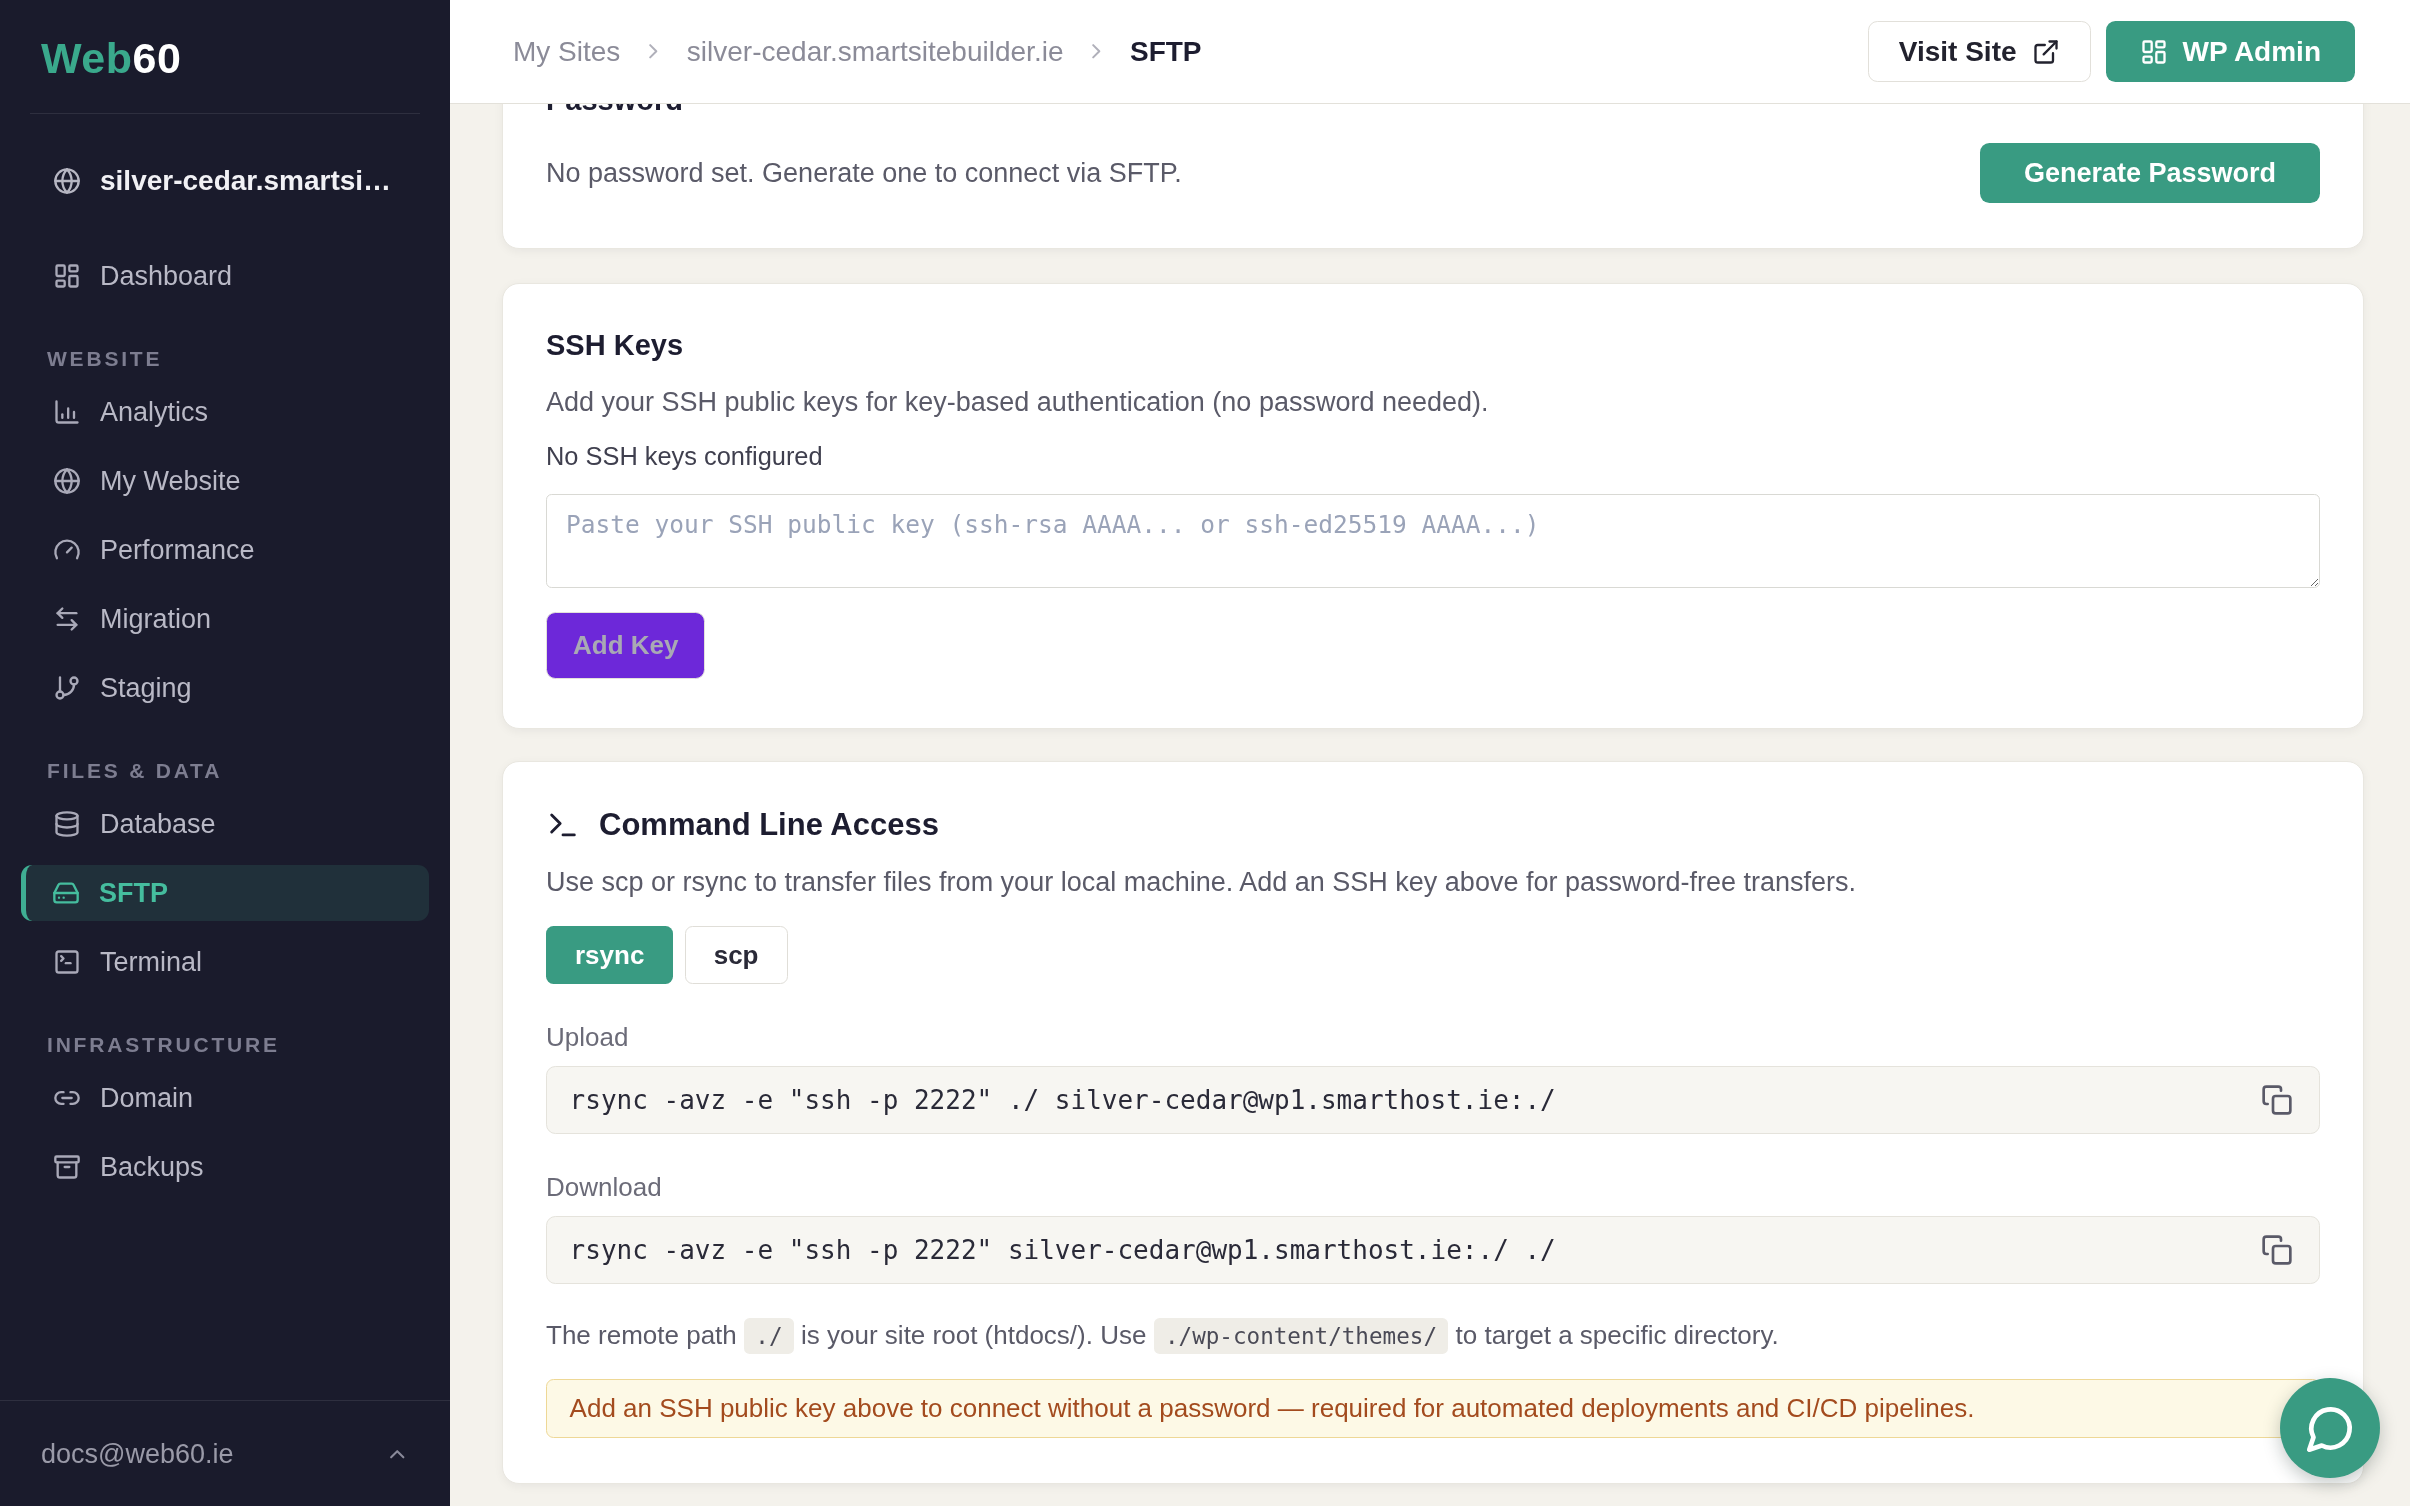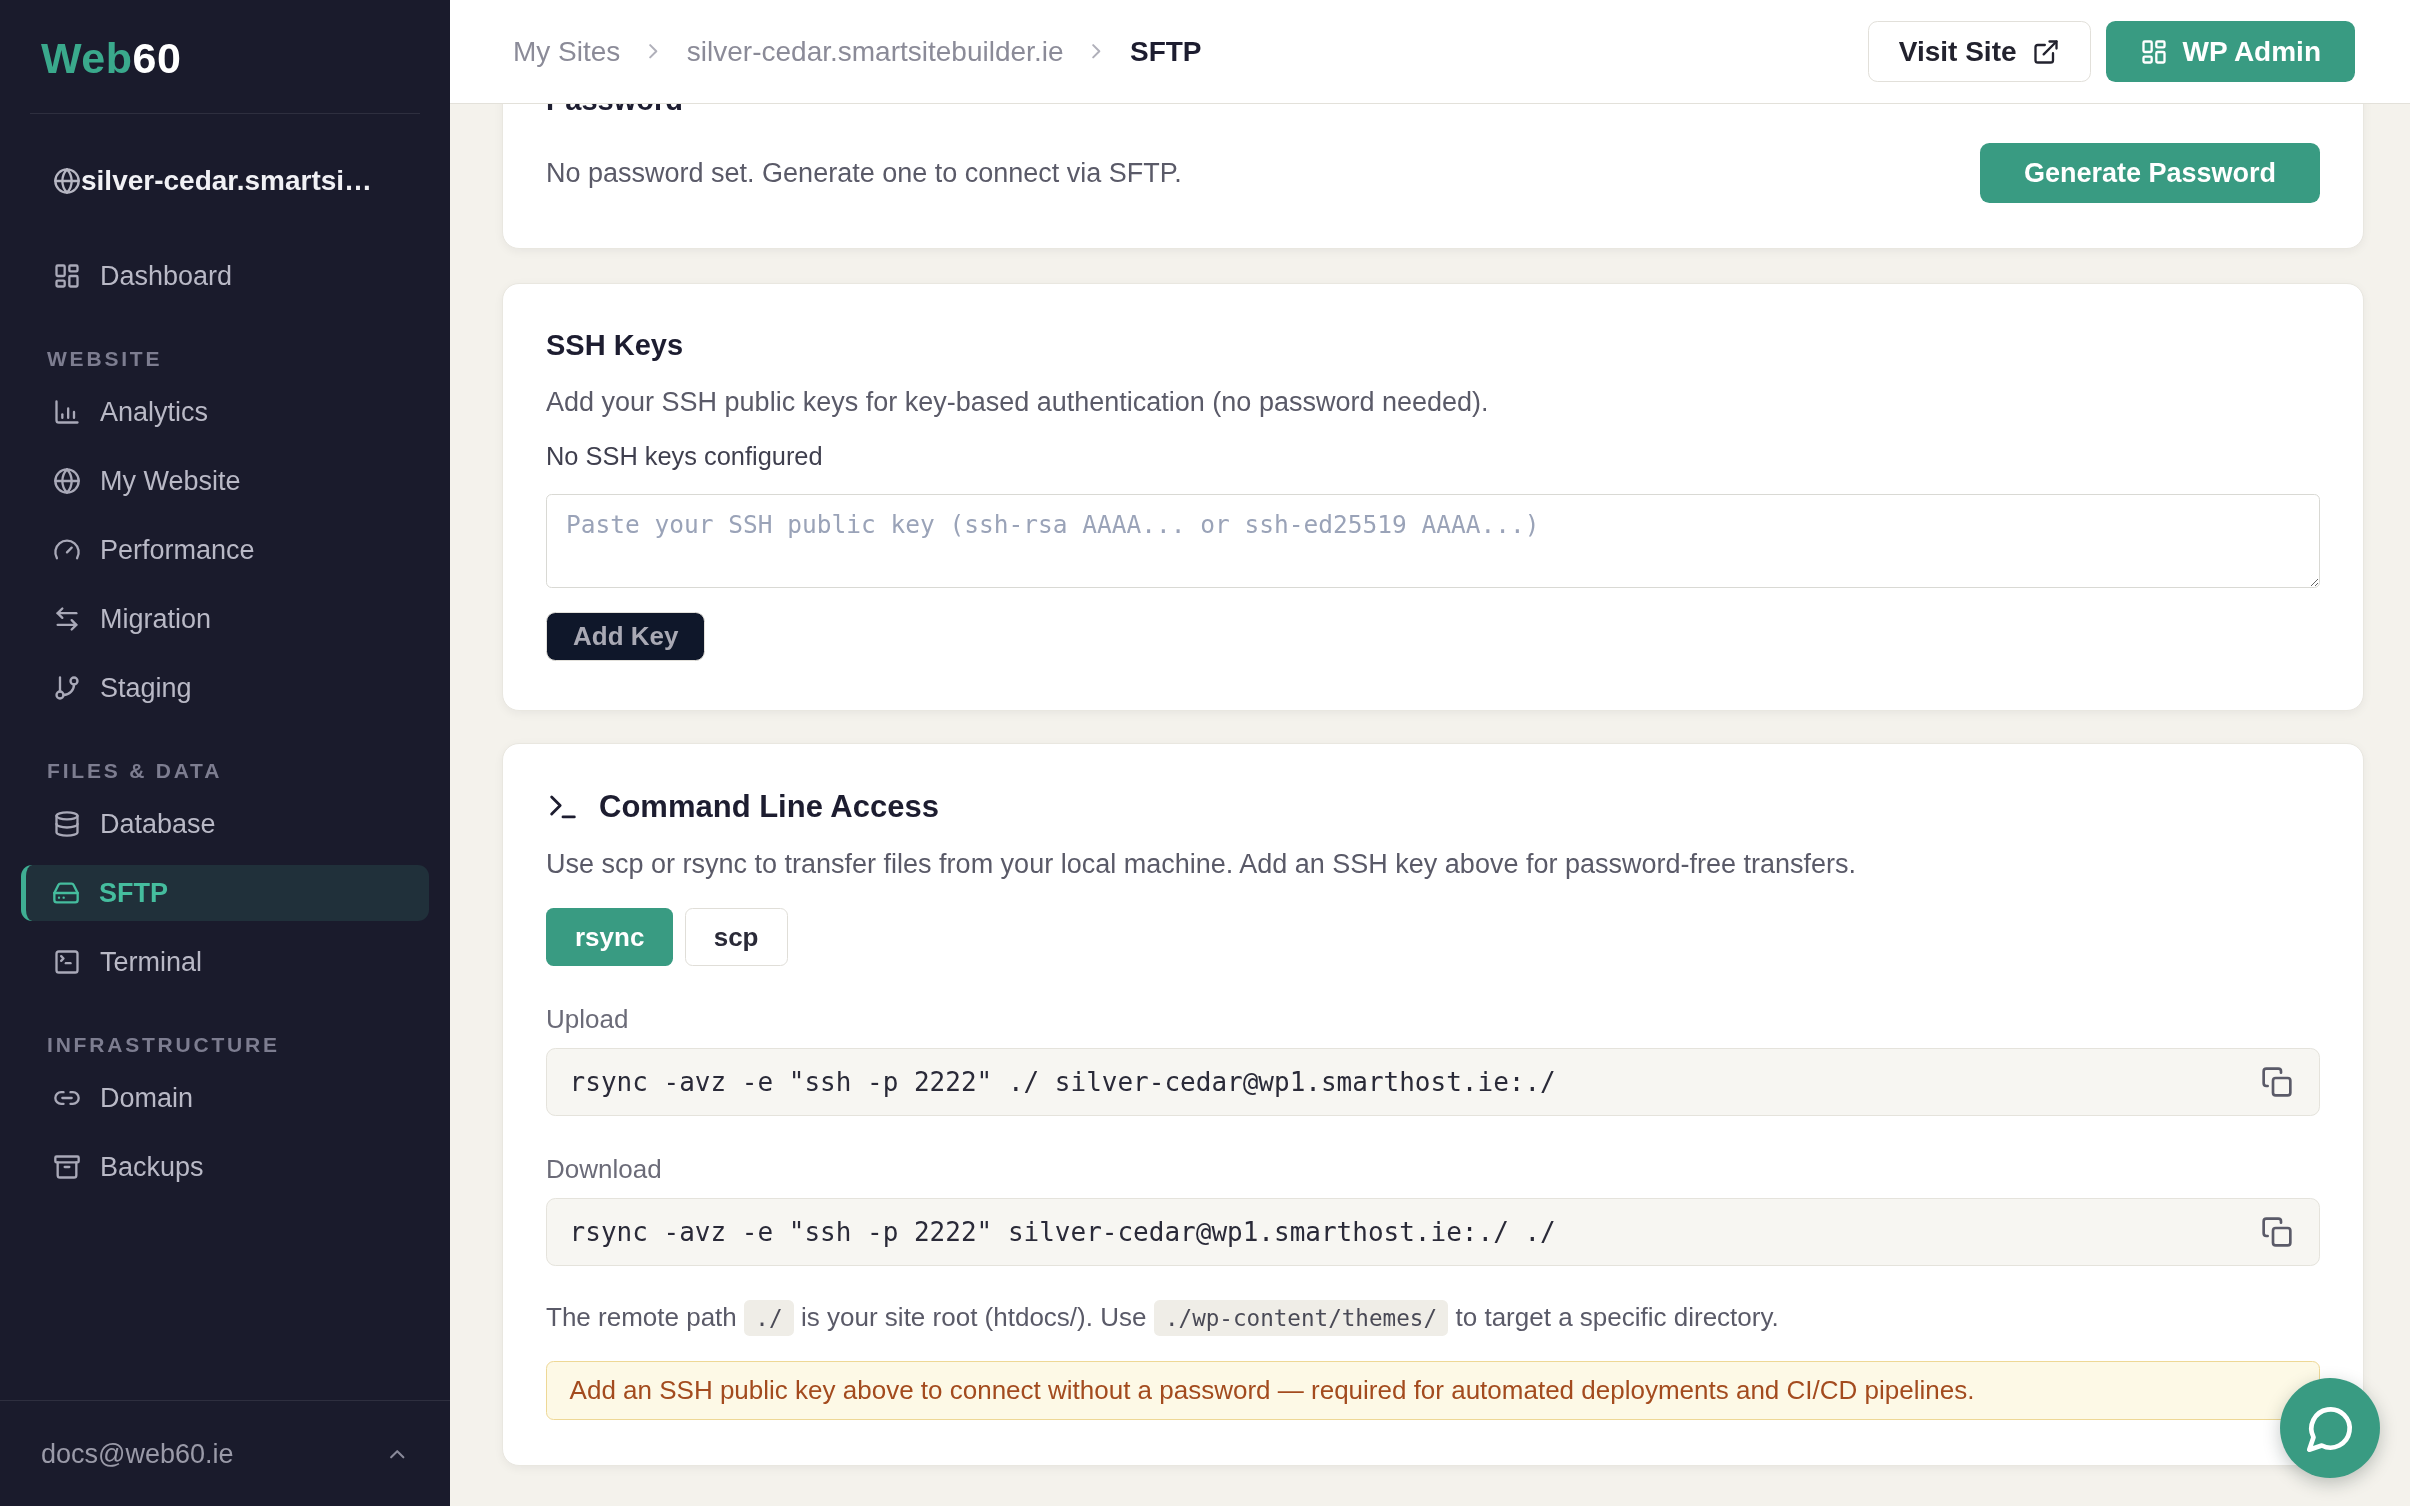--- a/index.html
+++ b/index.html
@@ -18,21 +18,21 @@
     background:#1a1b2c;
     display:flex; flex-direction:column;
     overflow:hidden;
   }
   .logo { padding:34px 0 30px 41px; font-size:43px; font-weight:700; letter-spacing:0.5px; }
   .logo .lg-a { color:#3aa98c; }
   .logo .lg-b { color:#ffffff; }
   .side-divider { border-top:0.9px solid rgba(255,255,255,.09); margin:0 30px; }
   .site-row {
     margin:38px 21px 0 21px; padding:0 0 0 32px;
-    height:58px; display:flex; align-items:center; 
+    height:58px; display:flex; align-items:center; gap:19px;
     color:#f1f1f5; font-size:28px; font-weight:600;
     white-space:nowrap; cursor:pointer;
   }
   .site-row .nicon { color:#b6b6c2; }
   .nav { margin:0 21px; flex:0 0 auto; }
   .nav-item {
     height:56px; margin-top:13px; border-radius:11.3px;
     display:flex; align-items:center; gap:19px;
     padding-left:32px; color:#b9b9c6; font-size:27px; font-weight:500;
     cursor:pointer; white-space:nowrap;
@@ -108,22 +108,22 @@
   .card-ssh { margin-top:34px; padding-bottom:49px; }
   .ssh-empty { margin-top:24.5px; font-size:25.4px; color:#3f3f4e; }
   .ssh-textarea {
     margin-top:22.6px; width:100%; height:94px;
     border:0.9px solid #d9d9d4; border-radius:5.6px;
     padding:15px 19px; font-family:"DejaVu Sans Mono", monospace;
     font-size:24.5px; color:#2a2a38; resize:both; background:#fff;
   }
   .ssh-textarea::placeholder { color:#9aa3b8; }
   .btn-addkey {
-    margin-top:21px; height:49px; padding:0 26px;
-    background:#0f172a; border:0.9px solid #e3e1db; border-radius:9.4px;
+    margin-top:21px; height:67px; padding:0 26px;
+    background:#6d28d9; border:0.9px solid #e3e1db; border-radius:9.4px;
     color:#a9a9b4; font-size:26px; font-weight:600;
   }
 
   
   .card-cli { margin-top:32px; padding-bottom:45px; }
   .cli-title-row { display:flex; align-items:center; gap:19px; }
   .cli-title-row .nicon { color:#1d1d30; }
   .cli-title-row .nicon svg { width:34px; height:34px; }
   .cli-title { font-size:31px; font-weight:700; }
   .tabs { margin-top:28px; display:flex; gap:11.3px; }

